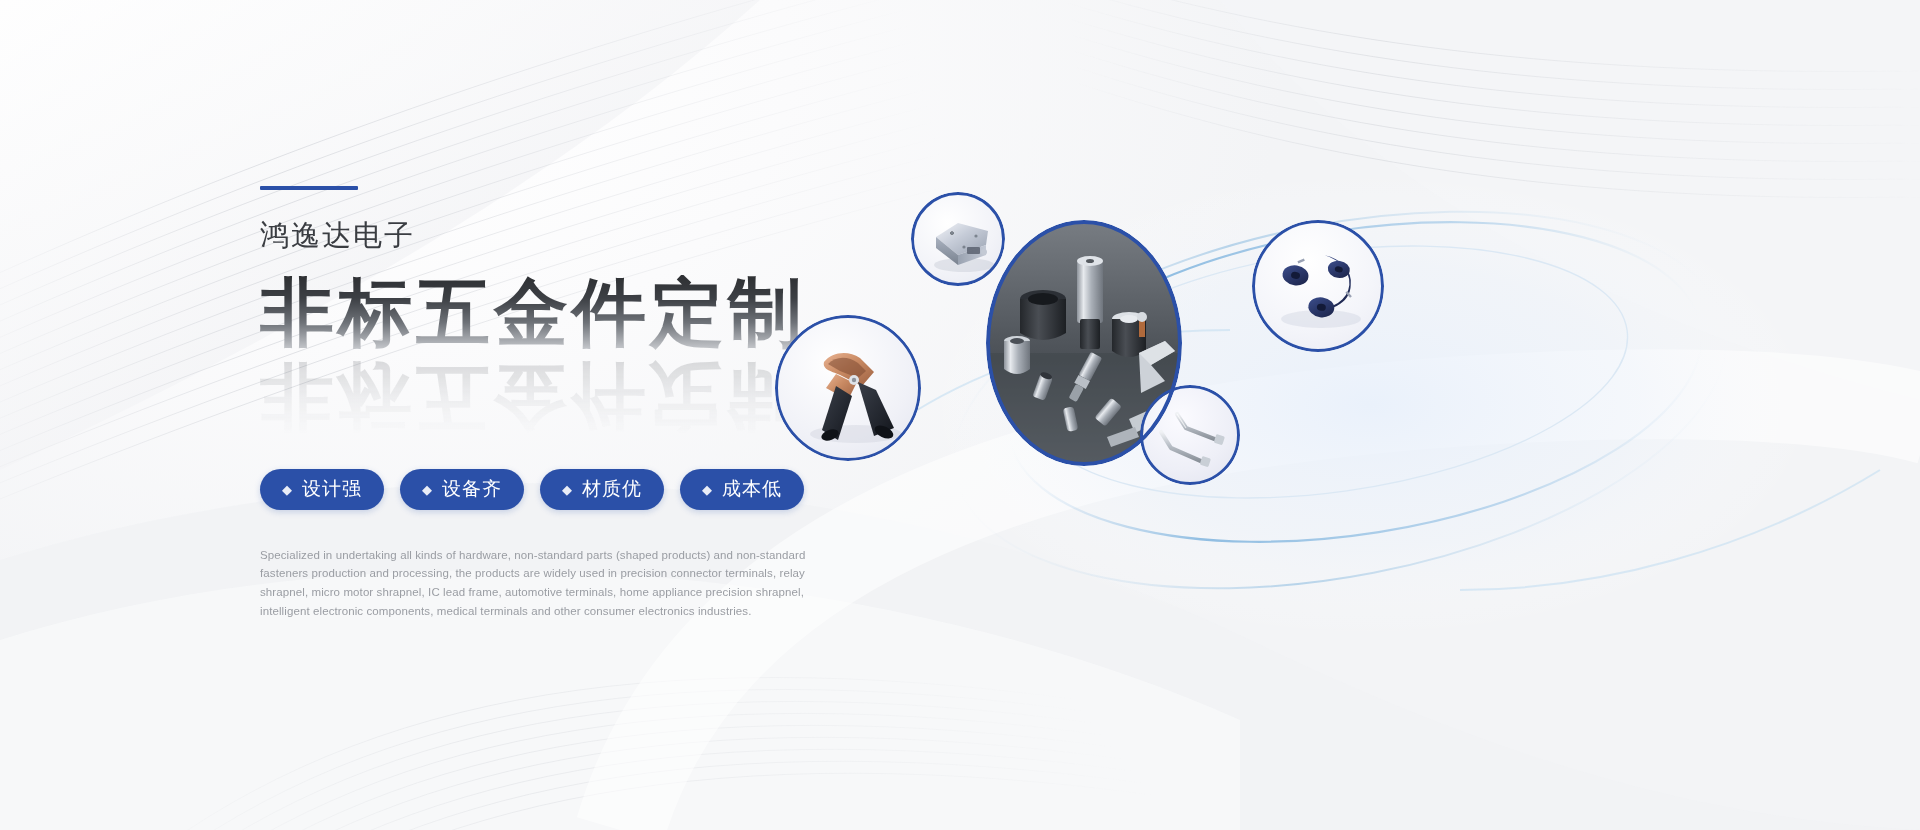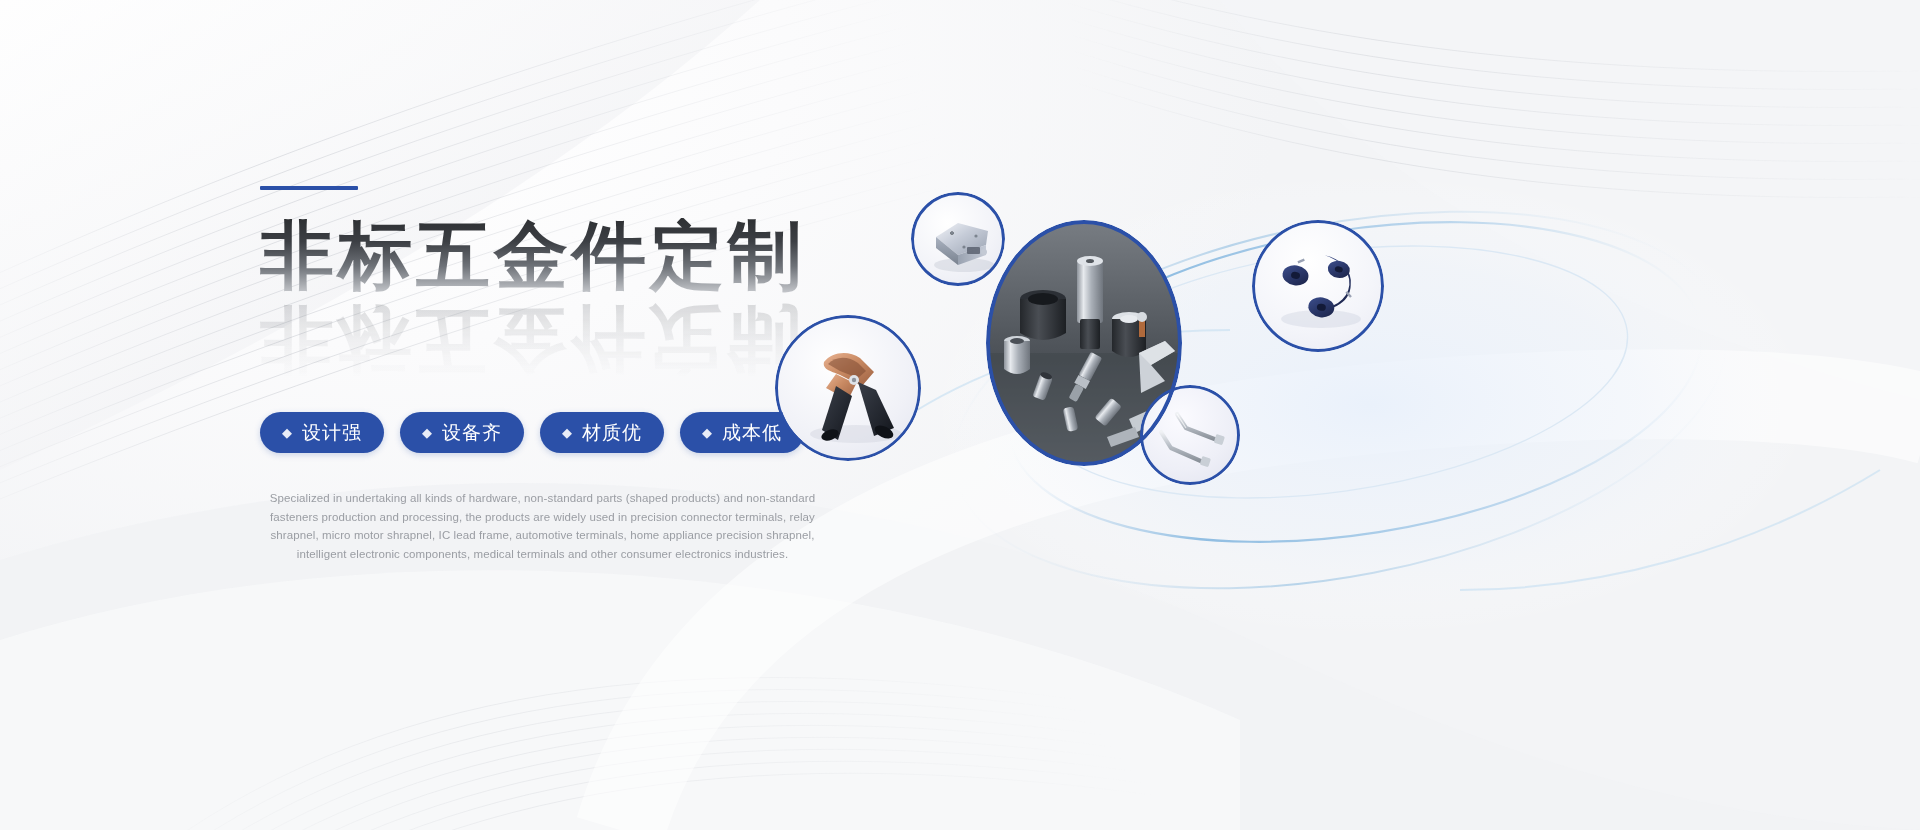--- a/index.html
+++ b/index.html
@@ -58,21 +58,21 @@
     background:#2b50a8; color:#fff; border-radius:22px;
     padding:0 22px; height:41px;
     font-size:19px; letter-spacing:1px; white-space:nowrap;
     box-shadow:0 2px 6px rgba(43,80,168,.22);
     cursor:pointer;
   }
   .tag .dia { font-size:13px; line-height:1; color:#e9edf7; }
 
   .desc {
     margin-top:36px; width:565px;
-    font-size:11.5px; line-height:1.62; color:#9a9da3; letter-spacing:.1px;text-align:center;
+    font-size:11.5px; line-height:1.62; color:#9a9da3; letter-spacing:.1px;
   }
 
   
   .visual { position:absolute; left:900px; top:120px; width:1020px; height:560px; }
   .visual-svg { position:absolute; inset:0; width:1020px; height:560px; }
 
   .bubble { position:absolute; border-radius:50%; overflow:hidden; }
   .bubble .ring {
     position:absolute; inset:0; border-radius:50%;
     border:3px solid #2b50a8; z-index:3; pointer-events:none;
@@ -173,20 +173,21 @@
       <path d="M200,960 C420,796 720,736 1160,796"></path>
     </g>
 
     <path d="M620,830 C700,560 1000,430 1480,400 C1720,386 1860,400 1930,420" stroke="#ffffff" stroke-width="90" fill="none" opacity=".55"></path>
   </svg>
 
   <div class="copy">
 
     <div class="accent-rule"></div>
 
+    <div class="brand">鸿逸达电子</div>
 
     <div class="headline-wrap">
       <div class="headline">非标五金件定制</div>
       <div class="headline-reflection">非标五金件定制</div>
     </div>
 
     <div class="tags">
       <div class="tag">
         <span class="dia">◆</span>
         <span>设计强</span>

